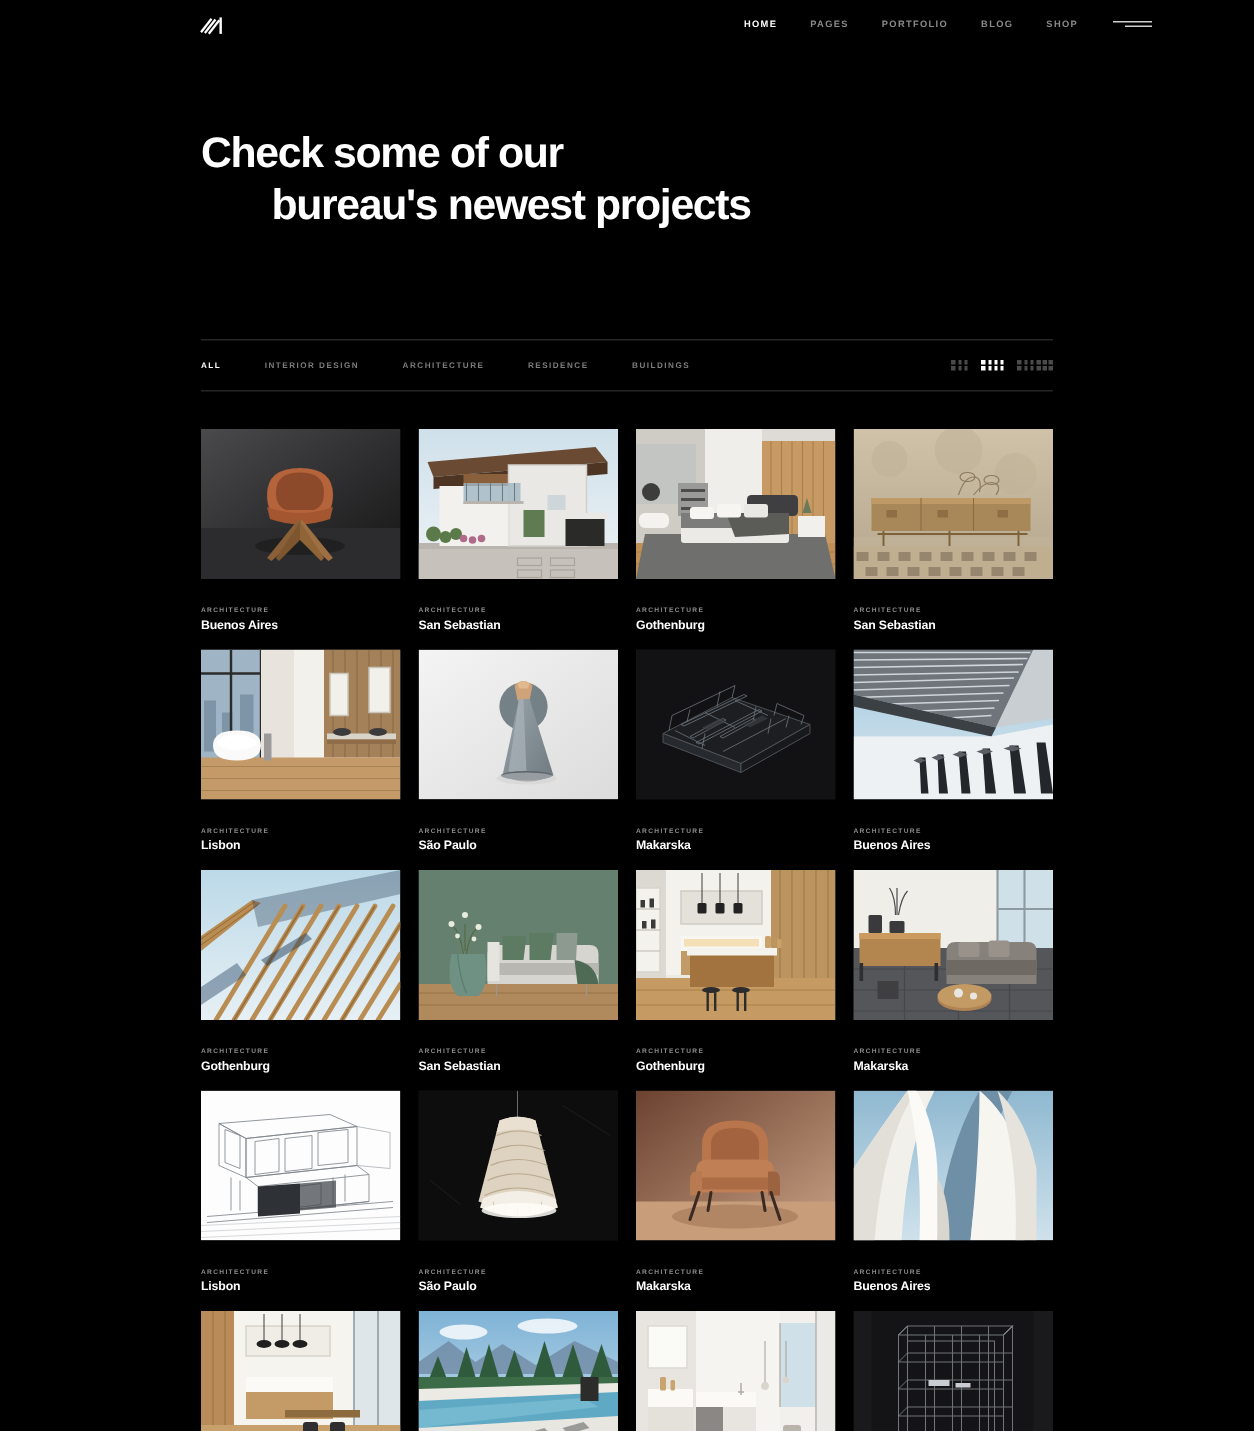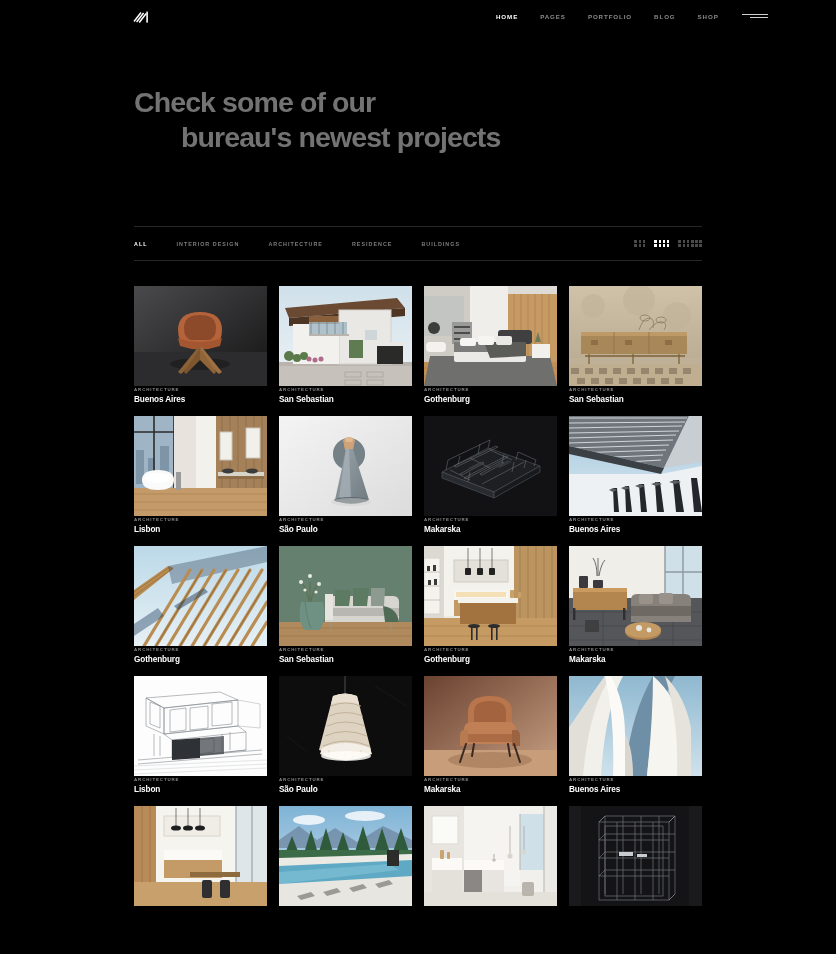--- a/index.html
+++ b/index.html
@@ -37,21 +37,21 @@
   .burger span {
     position:absolute; left:0; height:1px; background:#cfcfcf; display:block;
   }
   .burger span:nth-child(1){ top:3px; width:26px; }
   .burger span:nth-child(2){ top:6px; width:18px; left:8px; }
 
   
   .hero { position:absolute; left:134px; top:88px; width:600px; }
   .hero h1 {
     font-size:28.5px; line-height:1.0; font-weight:700;
-    letter-spacing:-0.9px; color:#737373;
+    letter-spacing:-0.9px; color:#ffffff;
   }
   .hero h1 .l2 { display:block; margin-top:6px;margin-left:47px; }
 
   
   .filterbar {
     position:absolute; left:134px; top:226px; width:568px; height:35px;
     border-top:1px solid #262626; border-bottom:1px solid #262626;
     display:flex; align-items:center; justify-content:space-between;
   }
   .filters { display:flex; align-items:center; }
@@ -71,21 +71,21 @@
   .grid {
     position:absolute; left:134px; top:286px; width:568px;
     display:grid; grid-template-columns:repeat(4, 133px); gap:12px 12px;
   }
   .card { width:133px; cursor:pointer; }
   .thumb {
     width:133px; height:100px; overflow:hidden; position:relative;
     background:#111;
   }
   .thumb svg { display:block; width:133px; height:100px; }
-  .meta { padding-top:1px; }
+  .meta { padding-top:18px; }
   .cat {
     font-size:4.4px; letter-spacing:0.9px; font-weight:700;
     text-transform:uppercase; color:#8d8d8d;
   }
   .title {
     font-size:8.2px; font-weight:700; color:#ffffff; margin-top:3px;
     letter-spacing:-0.1px;
   }
 </style>
 </head>

